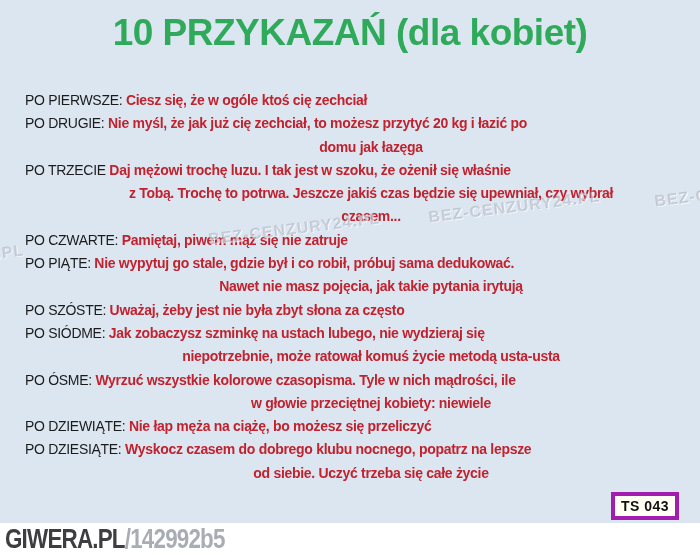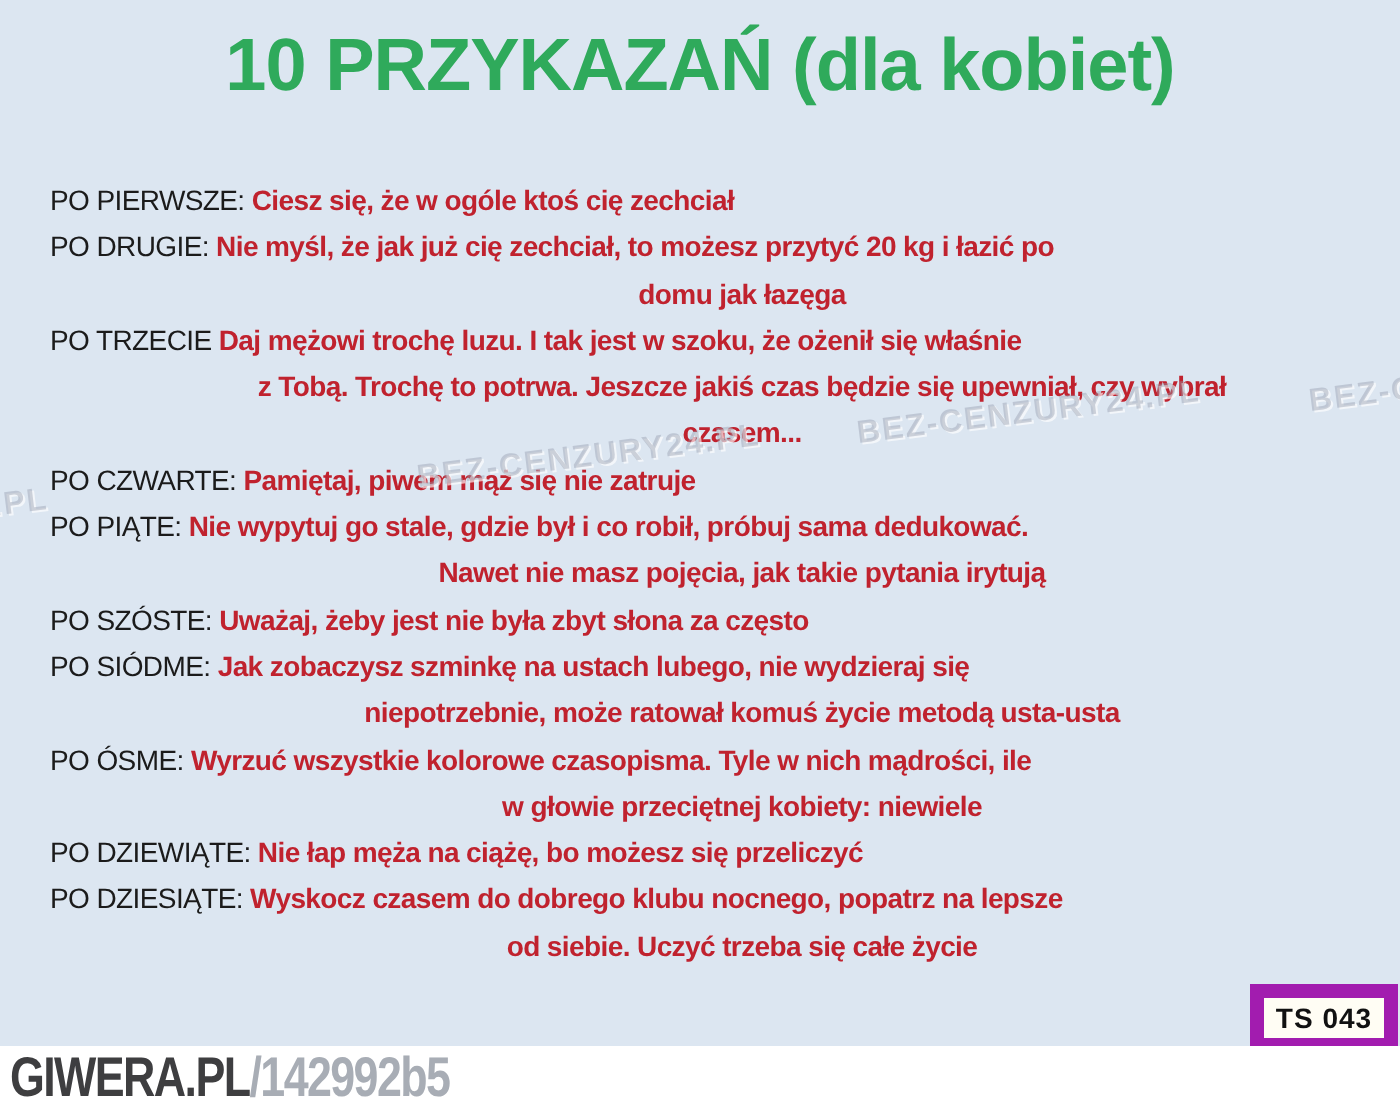--- a/index.html
+++ b/index.html
@@ -41,24 +41,24 @@
     text-shadow:1px 1px 0 rgba(255,255,255,0.65);
     transform:rotate(-7deg);
     white-space:nowrap;
     pointer-events:none;
   }
   .wm-left{left:-148px;top:252px;}
   .wm-mid{left:208px;top:220px;}
   .wm-mid2{left:428px;top:198px;}
   .wm-right{left:654px;top:182px;}
   .ts-box{
-    position:absolute;right:1px;top:492px;
+    position:absolute;right:21px;top:492px;
     width:60px;height:20px;
     background:#fffdf4;
-    border:7px solid #a21caf;
+    border:4px solid #a21caf;
     display:flex;align-items:center;justify-content:center;
     font-size:14px;font-weight:700;color:#111;
     letter-spacing:0.5px;
   }
   .footer{
     position:absolute;left:0;top:523px;width:700px;height:32px;
     background:#ffffff;
     display:flex;align-items:center;
   }
   .footer-text{

